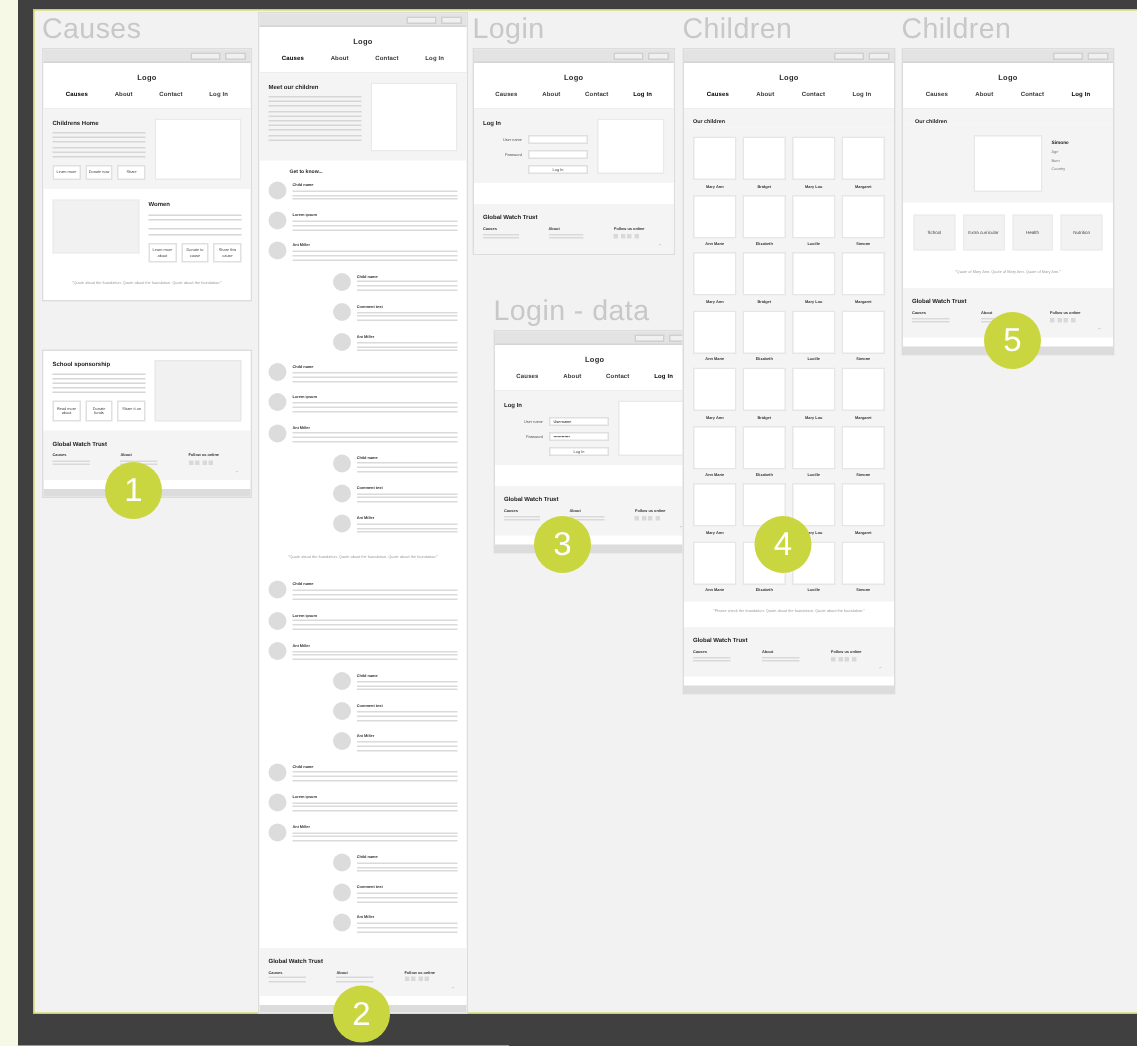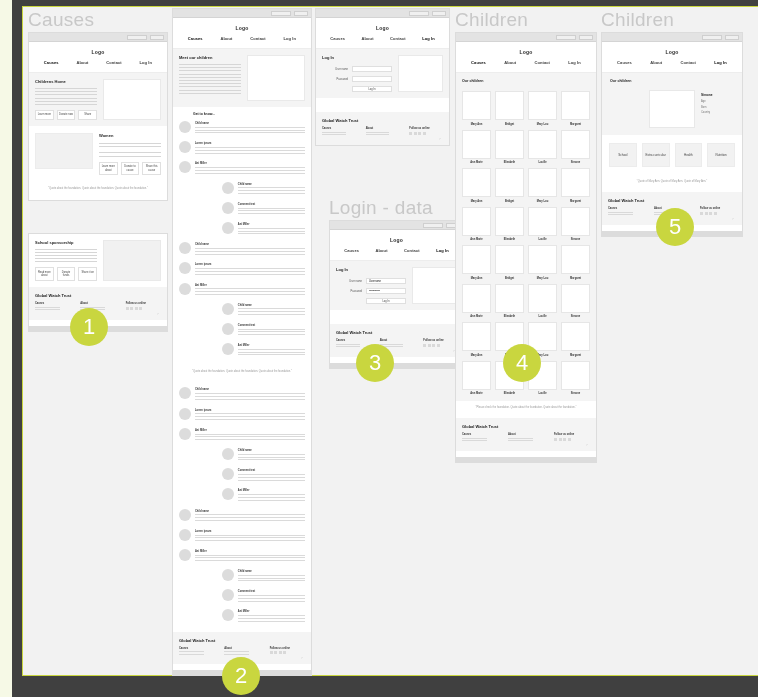--- a/index.html
+++ b/index.html
@@ -589,20 +589,21 @@
           </div>
           <div class="tinydot">⌐</div>
         </div>
         <div class="scroll-x"></div>
       </div>
     </div>
   </div>
   <div class="badge" style="left:210px;top:657px;">2</div>
 
   <div class="col" style="left:303px;top:8px;width:135px;">
+    <div class="col-title">Login</div>
     <div class="win" style="width:135px;">
       <div class="chrome">
         <div class="addr"></div>
         <div class="ctl"></div>
       </div>
       <div class="page">
         <div class="logo">Logo</div>
         <div class="nav">
           <span>Causes</span>
           <span>About</span>

